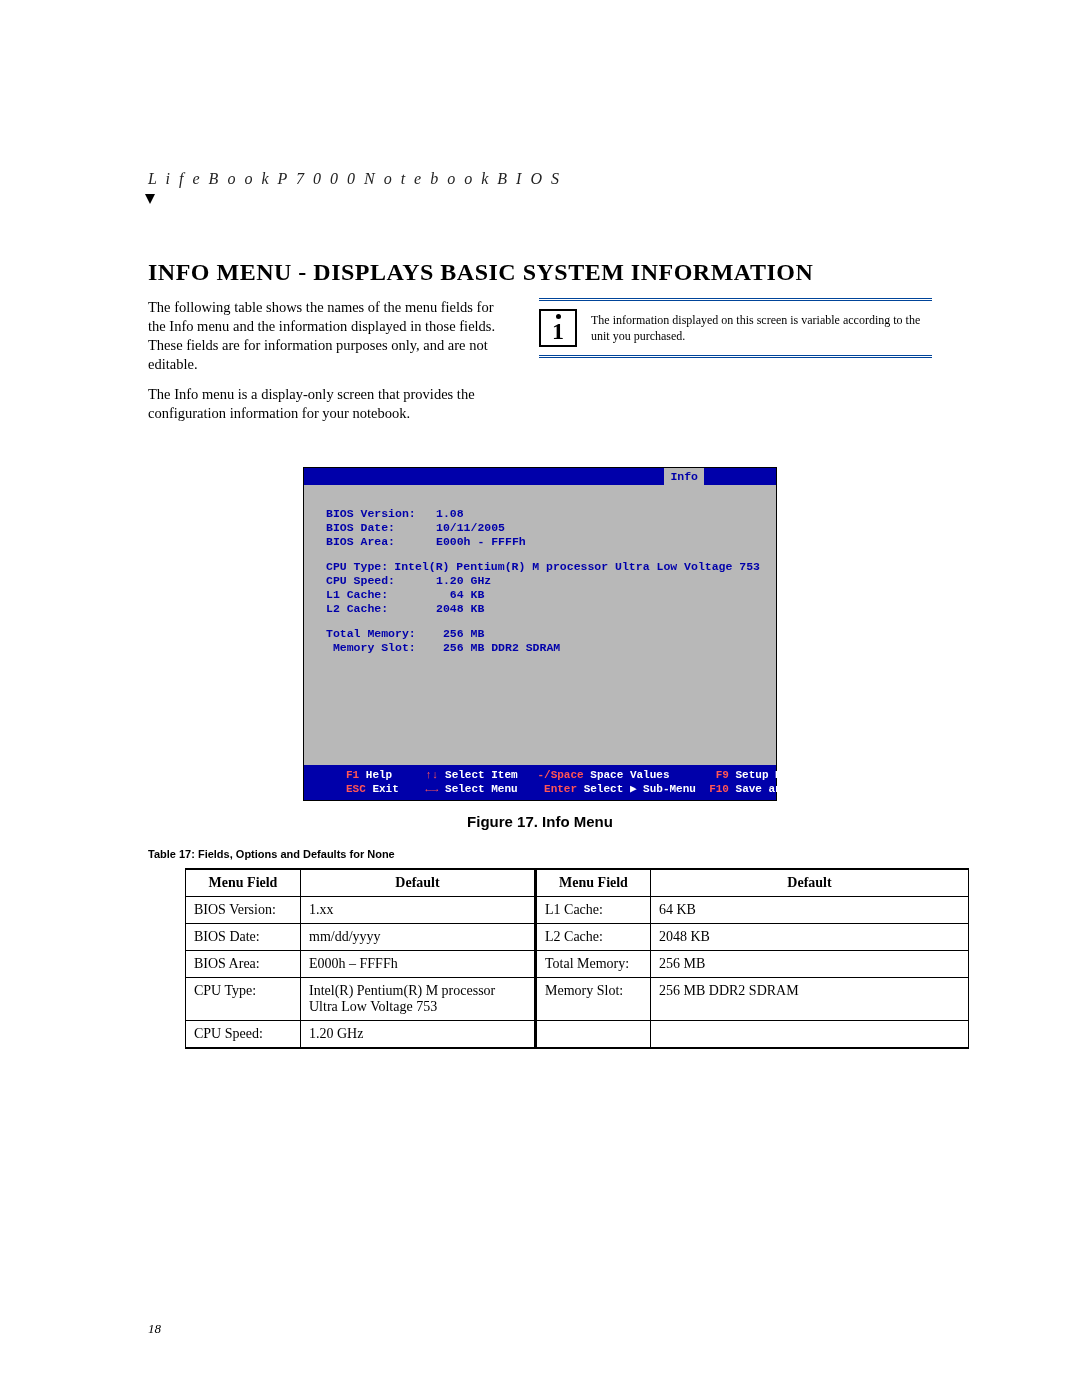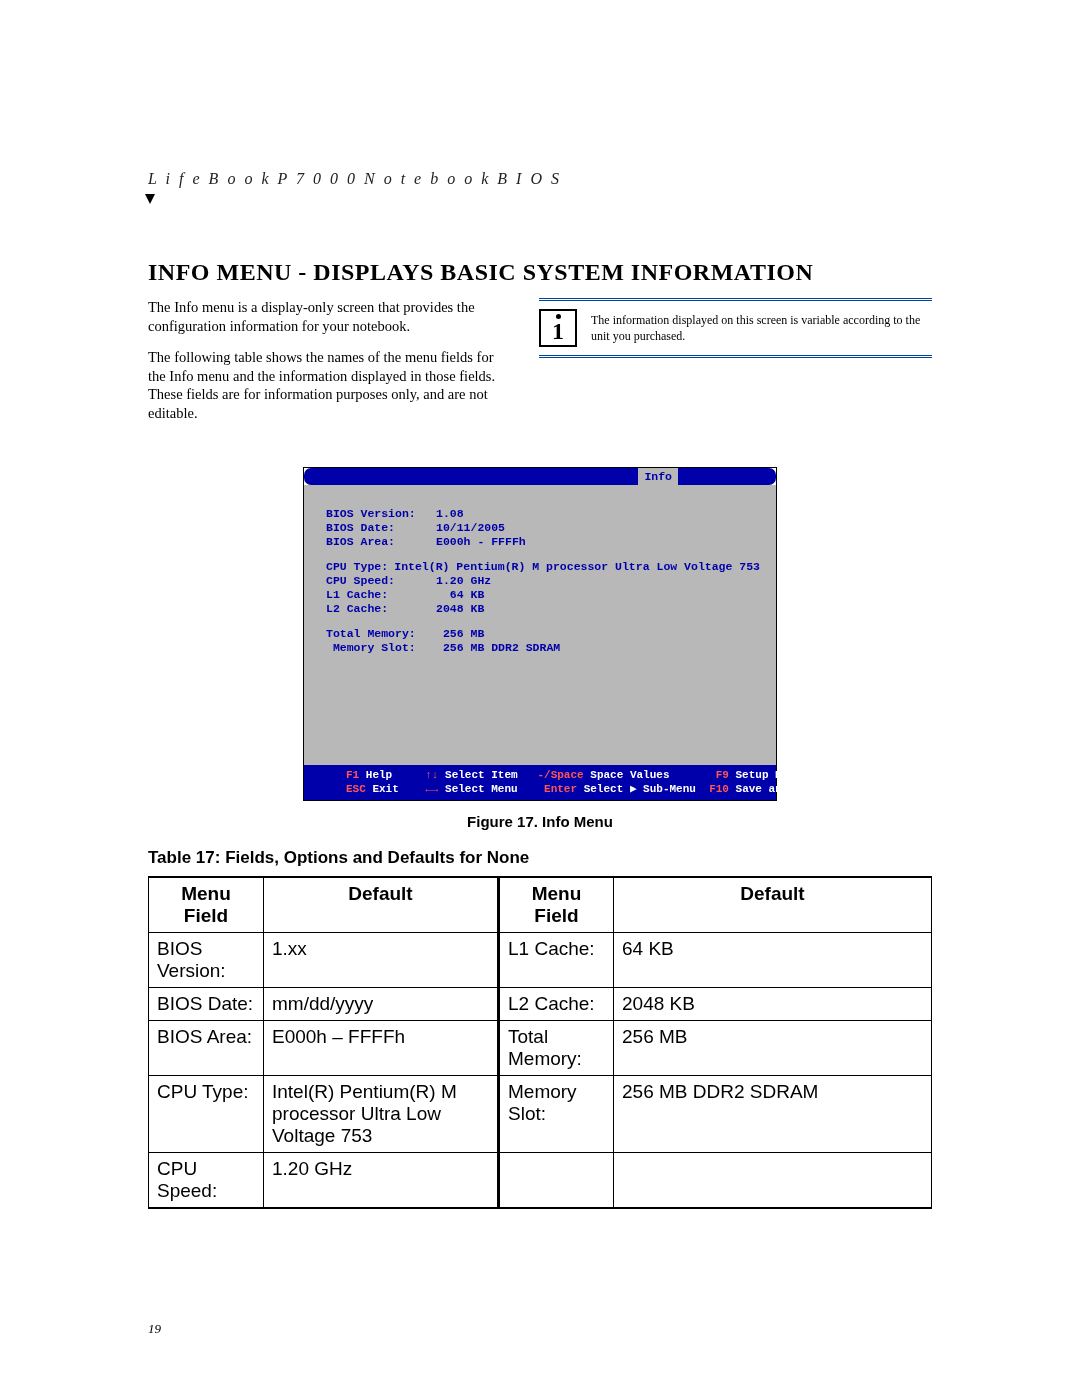--- a/index.html
+++ b/index.html
@@ -100,23 +100,22 @@
       padding: 2px 0;
     }
     .bios-tabs {
       background: #0000aa;
       height: 17px;
       font-family: 'Courier New', monospace;
       font-size: 11.5px;
       font-weight: bold;
       display: flex;
       justify-content: flex-end;
-      padding-right: 98px;
+      padding-right: 72px;
       align-items: flex-end;
-      border-radius: 7px;
     }
     .bios-tab-active {
       background: #b8b8b8;
       color: #0000aa;
       padding: 0 6px;
       height: 17px;
       line-height: 17px;
     }
     .bios-body {
       background: #b8b8b8;
@@ -146,29 +145,30 @@
     .bf-seg { white-space: pre; }
     .figure-caption {
       text-align: center;
       font-family: Arial, Helvetica, sans-serif;
       font-size: 15px;
       font-weight: bold;
       margin: 12px 0 18px;
     }
     .table-caption {
       font-family: Arial, Helvetica, sans-serif;
-      font-size: 17px;
+      font-size: 11px;
       font-weight: bold;
       margin-bottom: 8px;
     }
     .data-table {
       width: 100%;
       border-collapse: collapse;
-      font-family: Liberation Sans, sans-serif;
-      font-size: 19px;
+      font-family: Liberation Serif, serif;
+      font-size: 14px;
+      margin-left: 37px;
     }
     .data-table th, .data-table td {
       border: 1px solid #000;
       padding: 5px 8px;
       text-align: left;
       vertical-align: top;
     }
     .data-table th {
       text-align: center;
       font-weight: bold;
@@ -197,22 +197,22 @@
 <body>
 
 <div class="page">
   <div class="header-line">L i f e B o o k   P 7 0 0 0   N o t e b o o k   B I O S</div>
   <div class="triangle"></div>
 
   <h1 class="page-title">INFO MENU - DISPLAYS BASIC SYSTEM INFORMATION</h1>
 
   <div class="two-col">
     <div class="col-l">
+      <p>The following table shows the names of the menu fields for the Info menu and the information displayed in those fields. These fields are for information purposes only, and are not editable.</p>
       <p>The Info menu is a display-only screen that provides the configuration information for your notebook.</p>
-      <p>The following table shows the names of the menu fields for the Info menu and the information displayed in those fields. These fields are for information purposes only, and are not editable.</p>
     </div>
     <div class="col-r">
       <div class="info-box">
         <div class="info-icon">
           <div class="info-icon-inner">
             <div class="info-dot"></div>
             <div class="info-i">1</div>
           </div>
         </div>
         <div class="info-text">The information displayed on this screen is variable according to the unit you purchased.</div>
@@ -299,13 +299,13 @@
         <td>CPU Speed:</td>
           <td>1.20 GHz</td>
         <td class="divider empty-cell"></td>
           <td class="empty-cell"></td>
       </tr>
     </tbody>
   </table>
 
 </div>
 
-<div class="page-num">19</div>
+<div class="page-num">18</div>
 
 </body></html>

